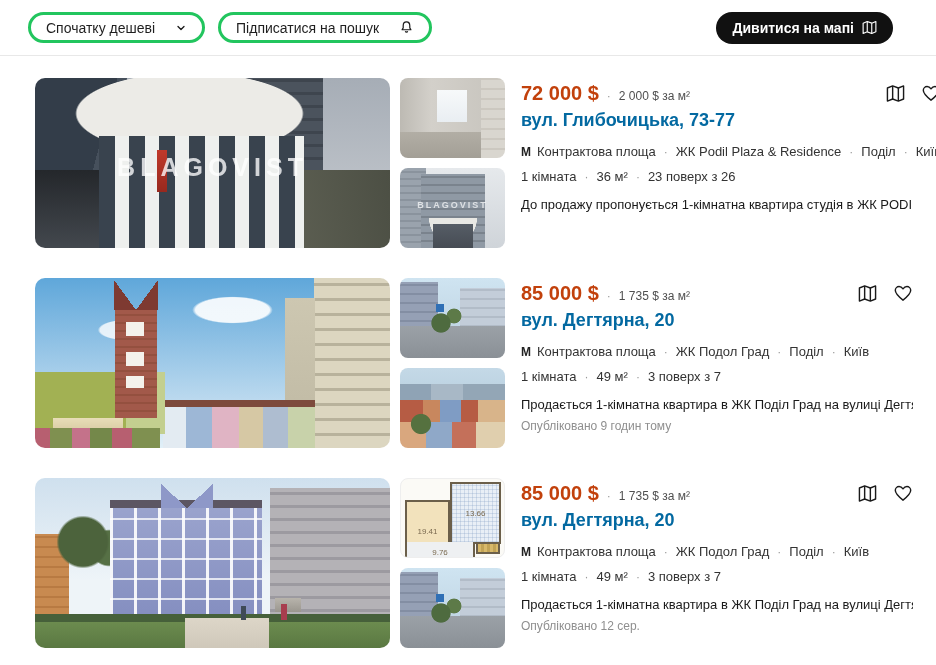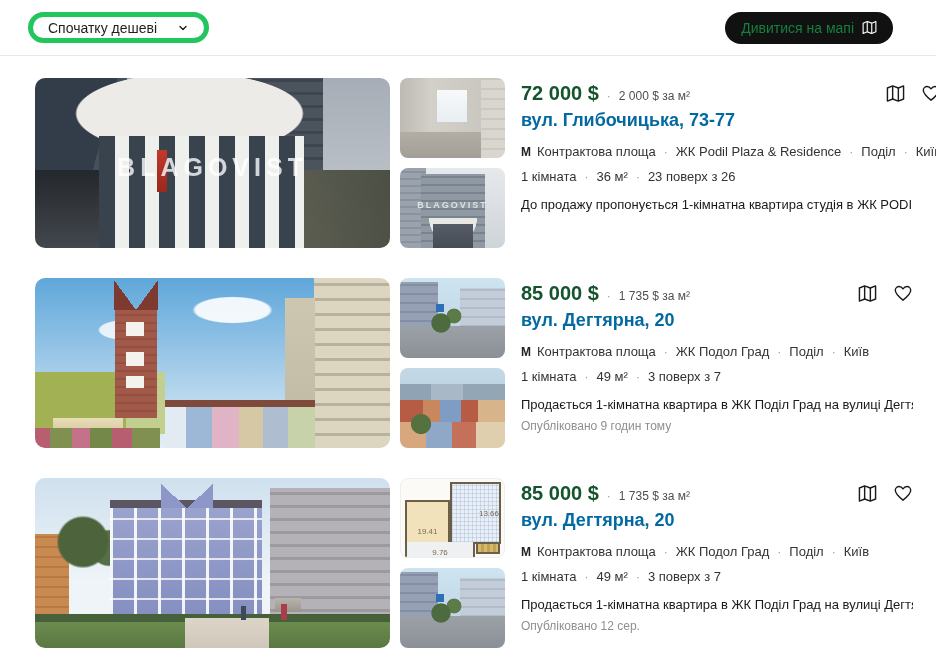--- a/index.html
+++ b/index.html
@@ -4,40 +4,40 @@
 <style>
   * { margin:0; padding:0; box-sizing:border-box; }
   html,body { width:936px; height:665px; background:#fff; overflow:hidden;
               font-family:"Liberation Sans", sans-serif; color:#1a1a1a; }
 
   
   .topbar { height:56px; display:flex; align-items:center; justify-content:space-between;
             padding:0 43px 0 28px; border-bottom:1px solid #e8e8e8; }
   .topbar-left { display:flex; gap:13px; }
   .pill { display:flex; align-items:center; gap:20px; height:31px; padding:0 15px;
-          border:5px solid #22c55e; border-radius:18px; background:#fff;
+          border:3px solid #22c55e; border-radius:18px; background:#fff;
           font-size:14px; color:#1f1f1f; cursor:pointer;justify-content:flex-end; }
   .pill svg { flex:0 0 auto; }
   .btn-dark { display:flex; align-items:center; gap:8px; height:32px; padding:0 16px;
-              background:#111; color:#15803d; border:none; border-radius:18px;
-              font-size:14px; font-weight:400; cursor:pointer; }
+              background:#111; color:#ffffff; border:none; border-radius:18px;
+              font-size:14px; font-weight:700; cursor:pointer; }
 
   
   .results { padding:22px 36px 0 28px; }
   .card { display:flex; margin-bottom:30px; cursor:pointer; }
   .photos { display:flex; gap:10px; flex:0 0 470px;padding-left:7px; }
   .photo { border-radius:10px; overflow:hidden; position:relative; background-repeat:no-repeat; }
   .photo.main { width:355px; height:170px; }
   .thumbs { display:flex; flex-direction:column; gap:10px; }
   .photo.thumb { width:105px; height:80px; border-radius:8px; }
 
   .info { flex:1; padding:4px 0 0 16px; position:relative; }
   .price-row { display:flex; justify-content:space-between; align-items:flex-start; }
   .price-left { display:flex; align-items:baseline; gap:8px; white-space:nowrap; }
-  .price { font-size:20px; font-weight:700; color:#14532d; }
+  .price { font-size:20px; font-weight:700; color:#c2410c; }
   .per { font-size:12px; color:#4f4f4f; }
   .sep { color:#9a9a9a; font-size:12px; }
   .actions { display:flex; gap:16px; padding-top:2px; }
   .icon-btn { background:none; border:none; cursor:pointer; padding:0; line-height:0; }
   .address { font-size:18px; font-weight:700; margin-top:5px; color:#0369a1; }
   .meta { display:flex; align-items:center; gap:8px; font-size:13px; color:#333;
           margin-top:13px; white-space:nowrap; overflow:hidden; }
   .meta.second { margin-top:10px; }
   .metro-m { font-weight:700; font-size:12px; color:#222; margin-right:-2px; }
   .desc { font-size:13px; color:#1a1a1a; margin-top:13px; white-space:nowrap;
@@ -150,39 +150,48 @@
     background-position: 246px 126px, 206px 128px, 240px 120px, 150px 140px, 0 136px, 0 142px, 126px 6px, 152px 6px, 75px 22px, 75px 30px, 75px 30px, 75px 30px, 16px 28px, 52px 44px, 0 56px, 235px 10px, 0 0; }
 
   
   .p3-s1 { background:#fbfaf6; border:1px solid #eee; }
   .fp-room { position:absolute; border:2px solid #6b5f4a; display:flex;
              align-items:center; justify-content:center;
              font-size:8px; color:#7a6a50; }
   .fp-r1 { left:4px; top:21px; width:45px; height:62px; background:#f2e2bc; }
   .fp-r2 { left:49px; top:3px; width:51px; height:62px;
            background:repeating-linear-gradient(90deg,rgba(120,150,190,.25) 0 1px,rgba(0,0,0,0) 1px 4px),
-                      repeating-linear-gradient(0deg,rgba(120,150,190,.25) 0 1px,rgba(0,0,0,0) 1px 4px),#e9eff6;justify-content:flex-end; }
+                      repeating-linear-gradient(0deg,rgba(120,150,190,.25) 0 1px,rgba(0,0,0,0) 1px 4px),#e9eff6; }
   .fp-hall { left:4px; top:63px; width:70px; height:22px; background:#eef0f2;
              border-top:none; }
   .fp-balc { position:absolute; right:4px; bottom:3px; width:24px; height:12px;
              background:repeating-linear-gradient(90deg,#d8b96a 0 3px,#c2a355 3px 6px);
              border:2px solid #6b5f4a; }
 
   svg { display:block; }
 </style>
 </head>
 <body>
 
 <header class="topbar">
   <div class="topbar-left">
     <button class="pill">
       <span>Спочатку дешеві</span>
       <span>
         <svg width="12" height="12" viewBox="0 0 20 20" fill="none" stroke="#1a1a1a" stroke-width="2.2" stroke-linecap="round" stroke-linejoin="round">
             <polyline points="5,7.5 10,12.5 15,7.5"></polyline>
+          </svg>
+      </span>
+    </button>
+    <button class="pill">
+      <span>Підписатися на пошук</span>
+      <span>
+        <svg width="15" height="15" viewBox="0 0 20 20" fill="none" stroke="#1a1a1a" stroke-width="1.6" stroke-linejoin="round">
+            <path d="M10 2.6c-2.9 0-4.4 2.2-4.4 4.9v3L4.1 13h11.8l-1.5-2.5v-3c0-2.7-1.5-4.9-4.4-4.9z"></path>
+            <path d="M8.4 15a1.7 1.7 0 0 0 3.2 0"></path>
           </svg>
       </span>
     </button>
   </div>
   <button class="btn-dark">
     <span>Дивитися на мапі</span>
     <span>
       <svg width="15" height="15" viewBox="0 0 20 20" fill="none" stroke="#fff" stroke-width="1.5" stroke-linejoin="round">
           <path d="M1.5 4.2 7 2l6 2.2L18.5 2v13.8L13 18l-6-2.2L1.5 18z"></path>
           <path d="M7 2v13.8M13 4.2V18"></path>

